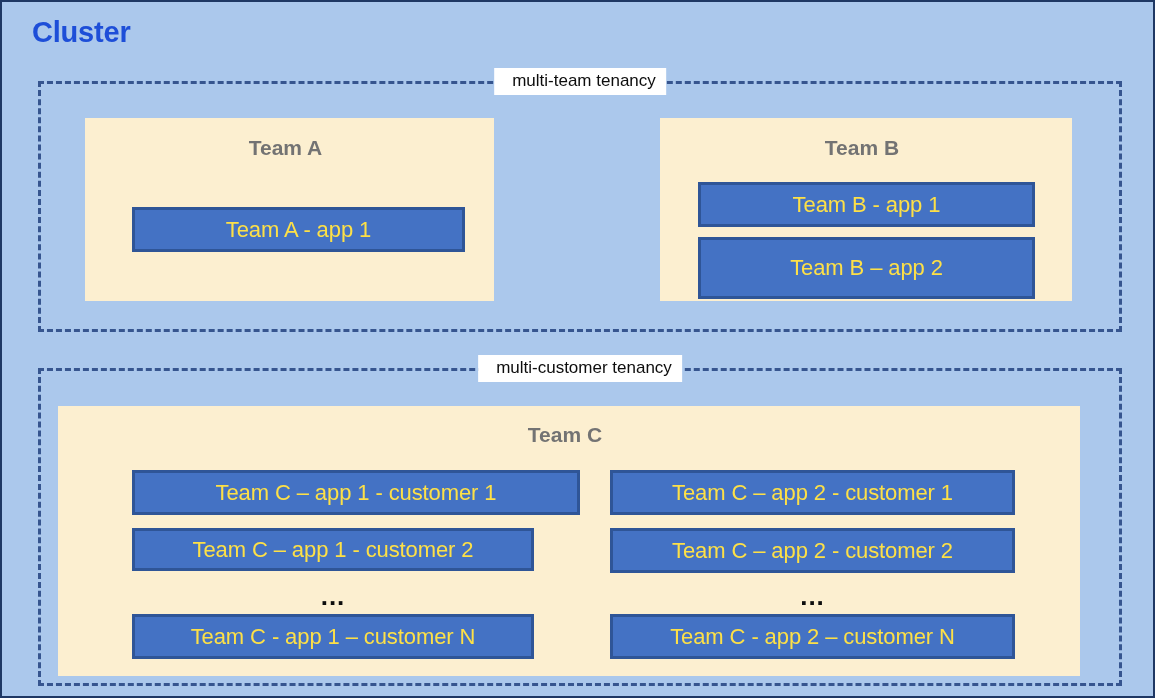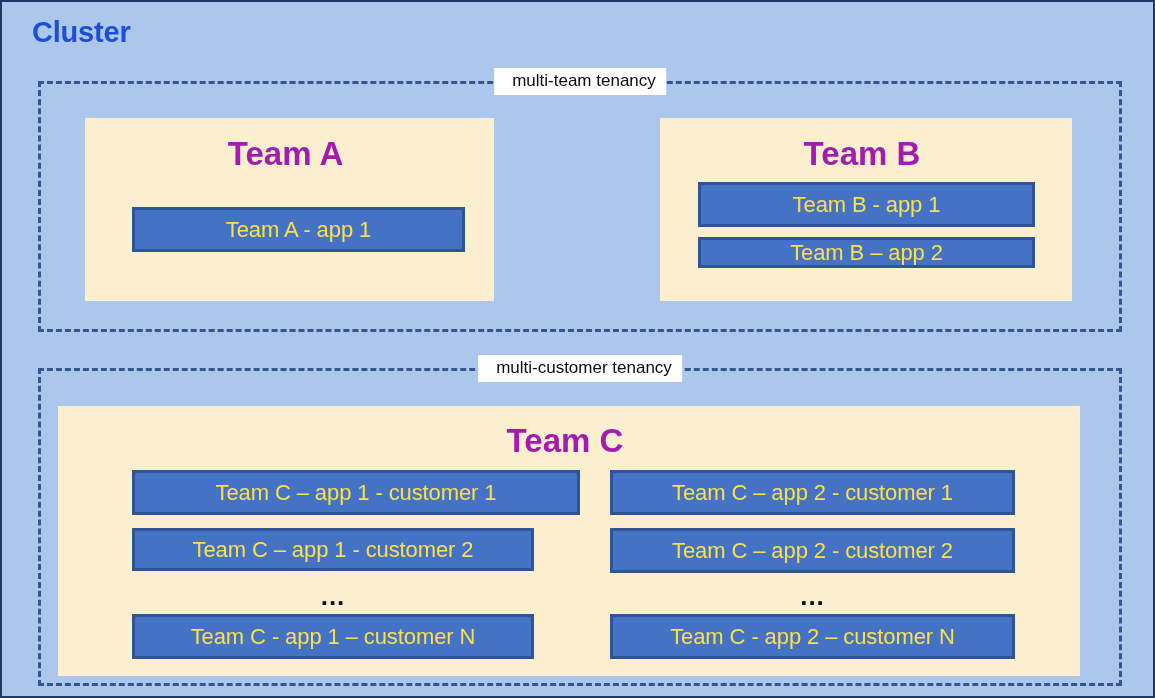--- a/index.html
+++ b/index.html
@@ -90,23 +90,23 @@
     top: 404px;
     width: 1022px;
     height: 270px;
   }
 
   .team-title {
     position: absolute;
     left: 0;
     right: 8px;
     text-align: center;
-    font-size: 33px;
+    font-size: 21px;
     font-weight: bold;
-    color: #a21caf;
+    color: #737373;
     line-height: 1;
     white-space: nowrap;
   }
   #team-a-box .team-title,
   #team-b-box .team-title { top: 19px; }
   #team-c-box .team-title { top: 18px; }
 
   
   .app-box {
     position: absolute;
@@ -121,21 +121,21 @@
     line-height: 1;
     white-space: nowrap;
     letter-spacing: -0.1px;
   }
 
   
   #team-a-app-1 { left: 47px; top: 89px; width: 333px; height: 45px; }
 
   
   #team-b-app-1 { left: 38px; top: 64px; width: 337px; height: 45px; }
-  #team-b-app-2 { left: 38px; top: 119px; width: 337px; height: 31px; }
+  #team-b-app-2 { left: 38px; top: 119px; width: 337px; height: 62px; }
 
   
   #team-c-app-1-cust-1 { left: 74px; top: 64px; width: 448px; height: 45px; }
   #team-c-app-1-cust-2 { left: 74px; top: 122px; width: 402px; height: 43px; }
   #team-c-app-1-cust-n { left: 74px; top: 208px; width: 402px; height: 45px; }
 
   
   #team-c-app-2-cust-1 { left: 552px; top: 64px; width: 405px; height: 45px; }
   #team-c-app-2-cust-2 { left: 552px; top: 122px; width: 405px; height: 45px; }
   #team-c-app-2-cust-n { left: 552px; top: 208px; width: 405px; height: 45px; }

